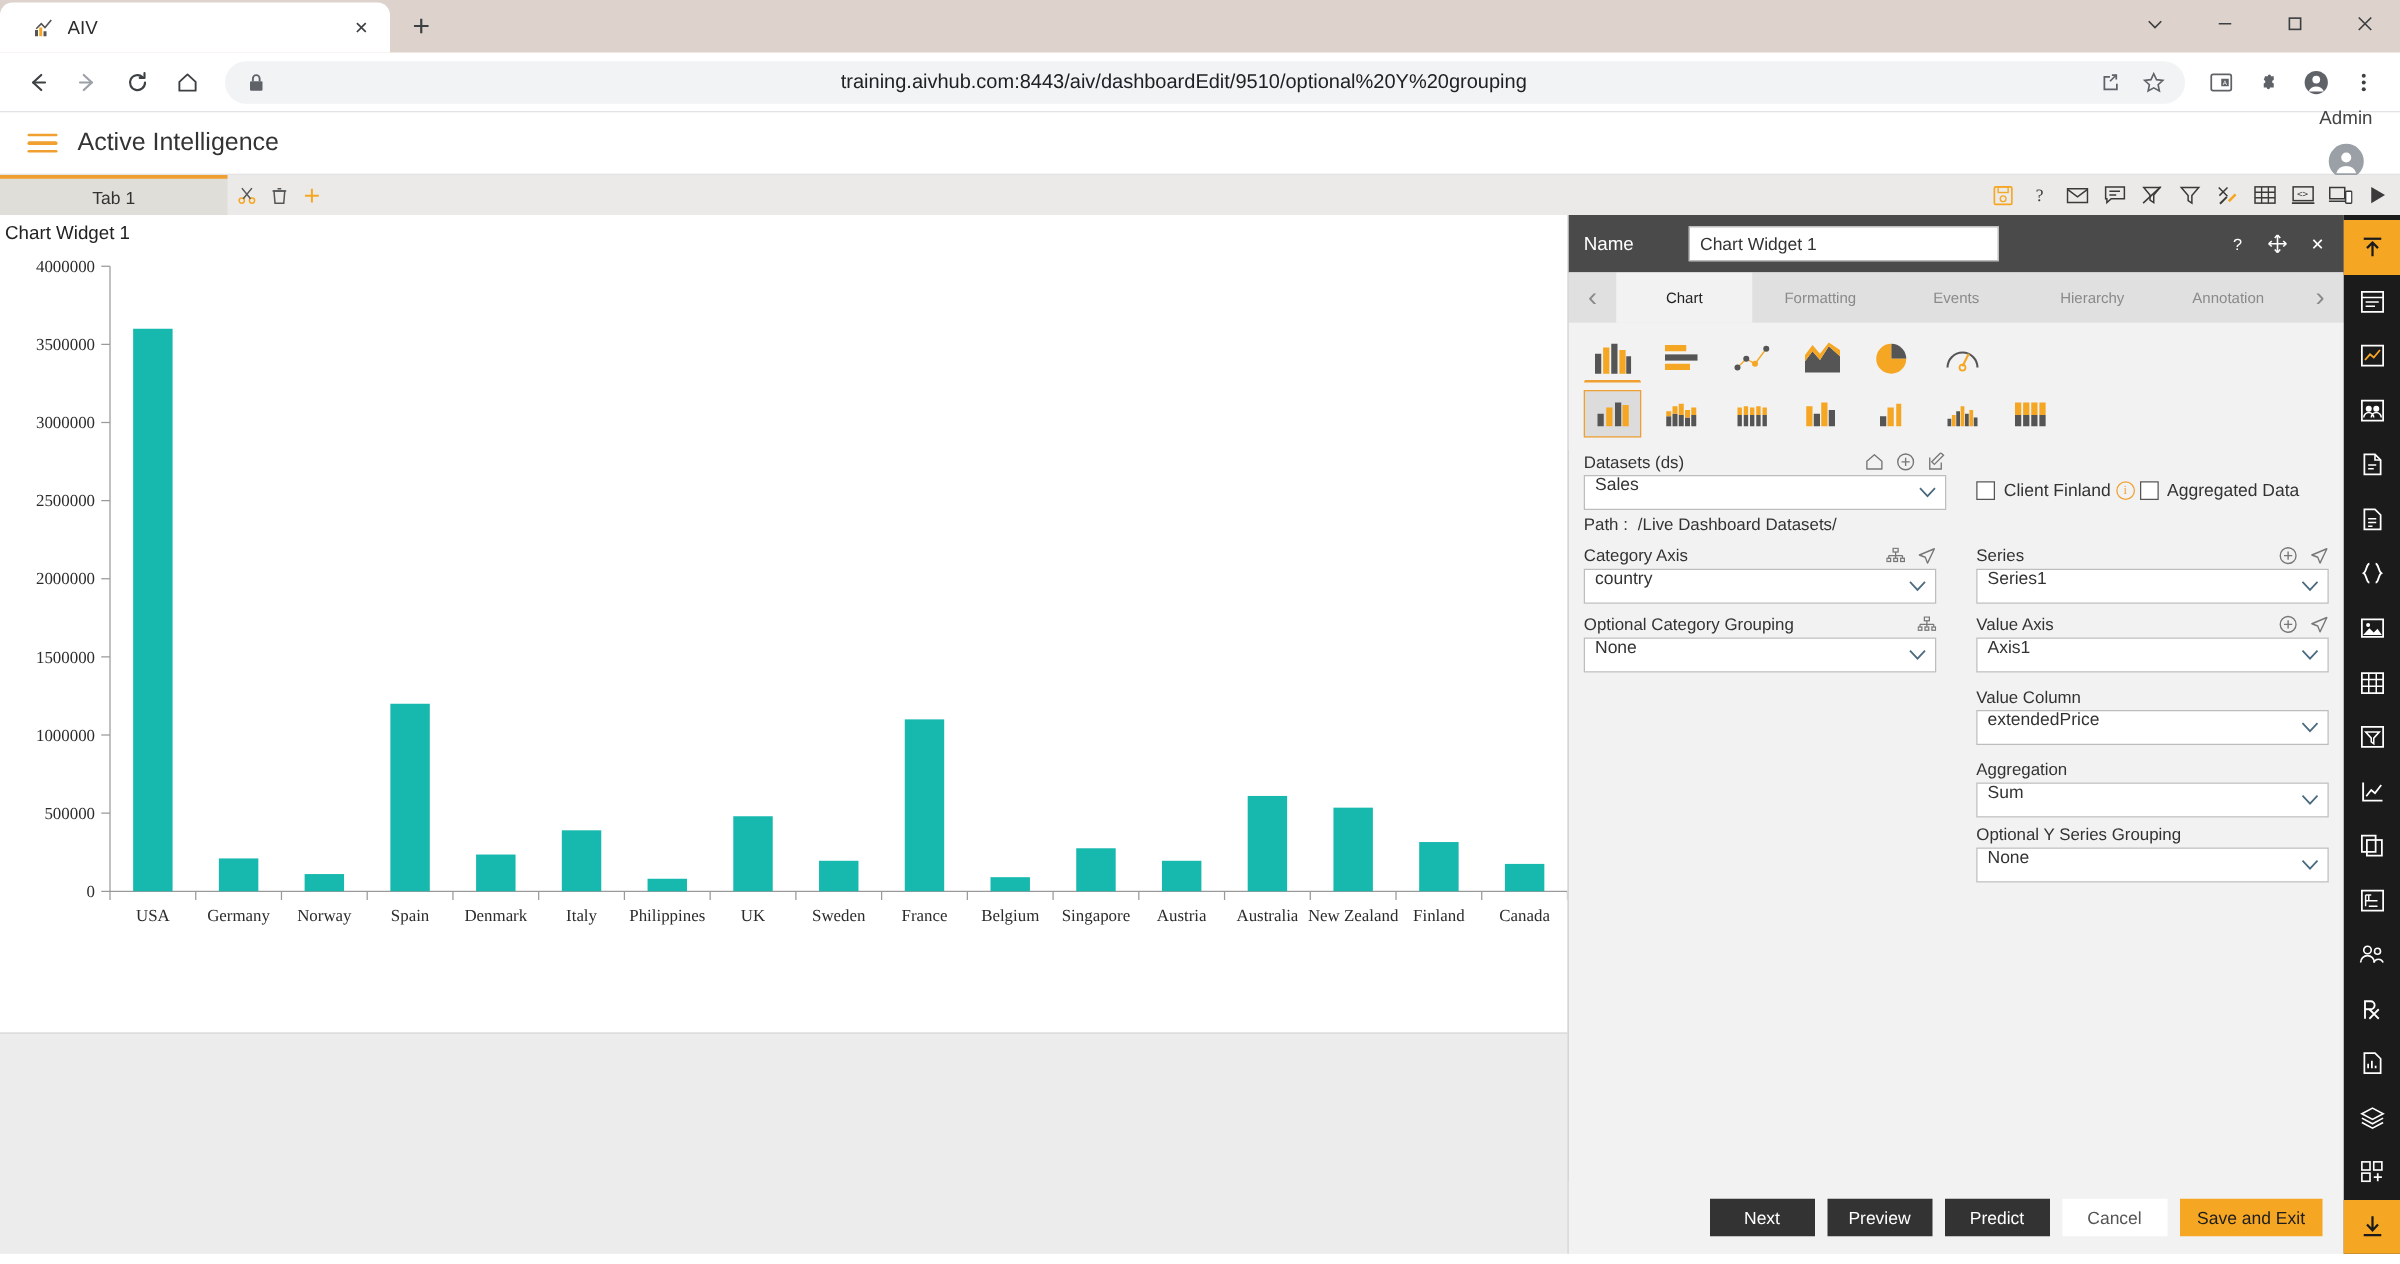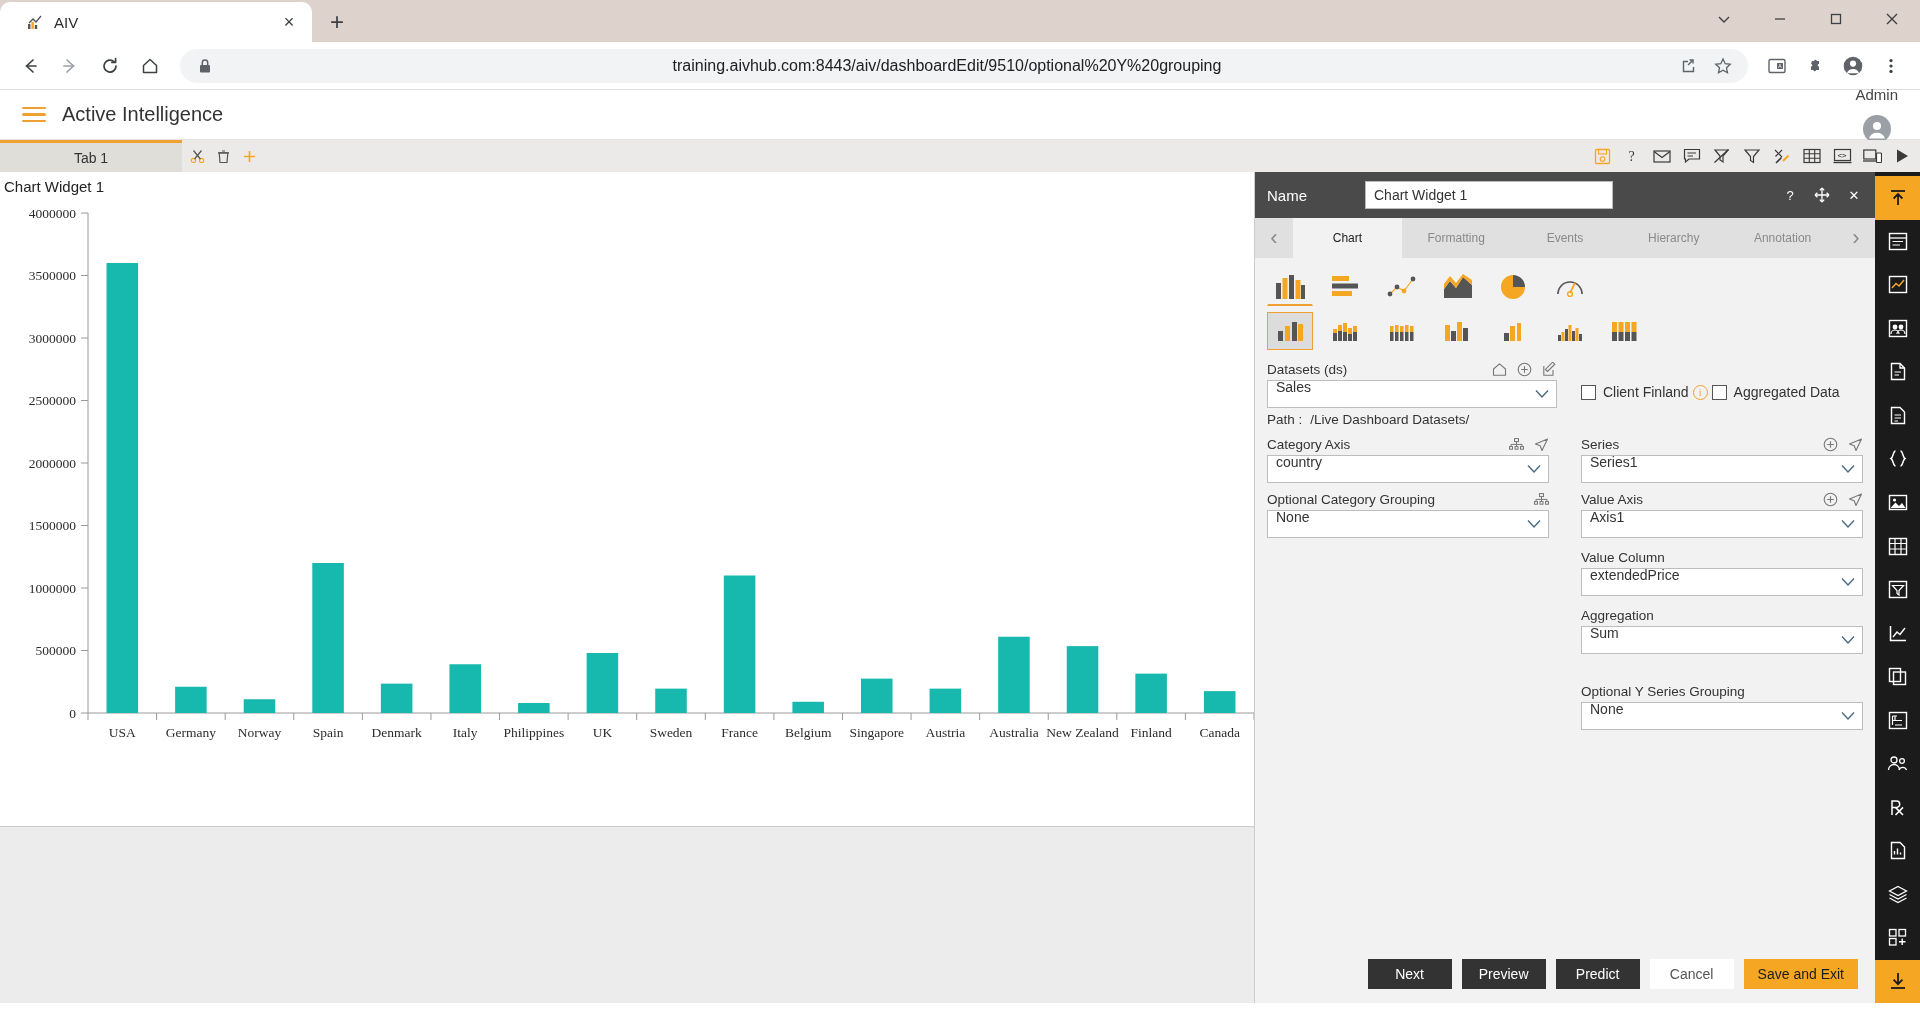--- a/index.html
+++ b/index.html
@@ -78,21 +78,21 @@
      border-bottom:1px solid #ccc;}
   #widget-title { font-size:15px; color:#222; padding:6px 4px 0 4px;}
   #chart-area { position:relative; width:1254px; height:620px; }
   #below-canvas { position:absolute; left:0; top:655px; width:1254px; height:176px; background:#ececec;}
 
   
   #right-panel {
     position:absolute; left:1254px; top:0; width:621px; height:831px; background:#f2f2f2;
     border-left:1px solid #ccc;
   }
-  #panel-name-bar { height:46px; background:#4a4a4a; display:flex; align-items:center; padding:0 12px; gap:14px;}
+  #panel-name-bar { height:46px; background:#4a4a4a; display:flex; align-items:center; padding:0 12px; }
   #panel-name-label { color:#fff; font-size:15px; width:84px;}
   #panel-name-input {
     width:248px; height:28px; background:#fff; border:1px solid #bbb; padding:0 8px;
     font-size:14px; color:#333; font-family:"Liberation Sans",sans-serif;
   }
   #panel-name-actions { margin-left:auto; display:flex; align-items:center; gap:14px; color:#fff;}
   .pnicon { width:18px;height:18px;display:flex;align-items:center;justify-content:center;cursor:pointer;}
 
   #panel-tabs { height:40px; background:#e0e0e0; display:flex; align-items:stretch; }
   .ptab-arrow { width:38px; display:flex; align-items:center; justify-content:center;
@@ -791,21 +791,21 @@
           </div>
           <div class="selectbox">
             <span>Sum</span>
             <span class="chev">
               <svg width="14" height="9" viewBox="0 0 14 9">
                   <path d="M1 1 L7 7.4 L13 1" stroke="#4a6a80" stroke-width="1.4" fill="none"></path>
                 </svg>
             </span>
           </div>
 
-          <div class="fieldlabel" style="margin-top:30px">
+          <div class="fieldlabel" style="margin-top:6px">
             <span>Optional Y Series Grouping</span>
           </div>
           <div class="selectbox">
             <span>None</span>
             <span class="chev">
               <svg width="14" height="9" viewBox="0 0 14 9">
                   <path d="M1 1 L7 7.4 L13 1" stroke="#4a6a80" stroke-width="1.4" fill="none"></path>
                 </svg>
             </span>
           </div>

